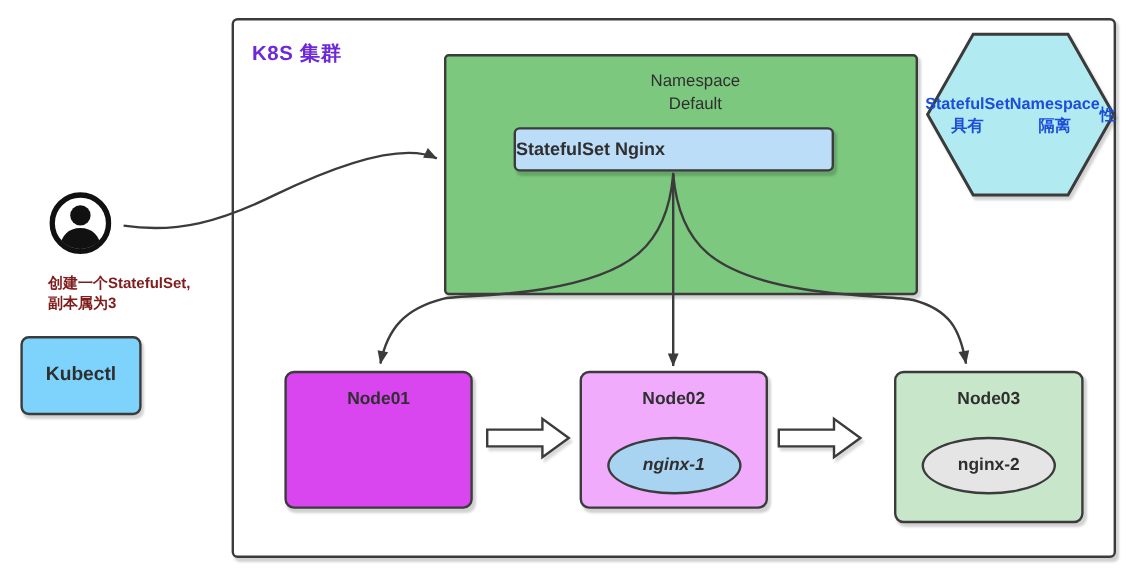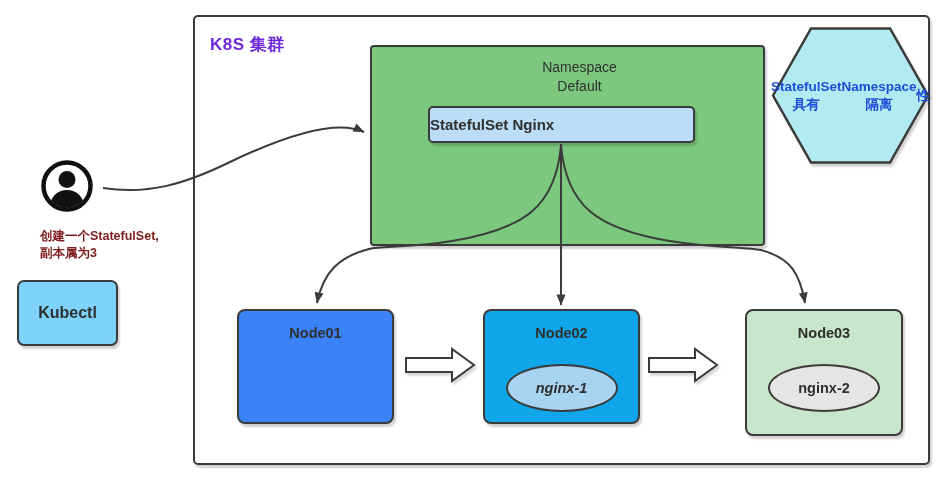--- a/index.html
+++ b/index.html
@@ -85,25 +85,25 @@
 
   <div class="caption">
     <div>创建一个StatefulSet,</div>
     <div>副本属为3</div>
   </div>
 
   <div class="shape kubectl-box">
     <span>Kubectl</span>
   </div>
 
-  <div class="shape node-box node-1" style="background-color: #3b82f6; padding-left: 48px;">
+  <div class="shape node-box node-1" style="background-color: #d946ef; padding-left: 48px;">
     <div class="node-label">Node01</div>
   </div>
 
-  <div class="shape node-box node-2" style="background-color: #0ea5e9;">
+  <div class="shape node-box node-2" style="background-color: #f0abfc;">
     <div class="node-label">Node02</div>
     <div class="pod-ellipse" style="background-color: rgb(169, 212, 241); font-style: italic;">
       <span>nginx-1</span>
     </div>
   </div>
 
   <div class="shape node-box node-3" style="background-color: rgb(200, 230, 201);">
     <div class="node-label">Node03</div>
     <div class="pod-ellipse" style="background-color: #e5e5e5;">
       <span>nginx-2</span>

